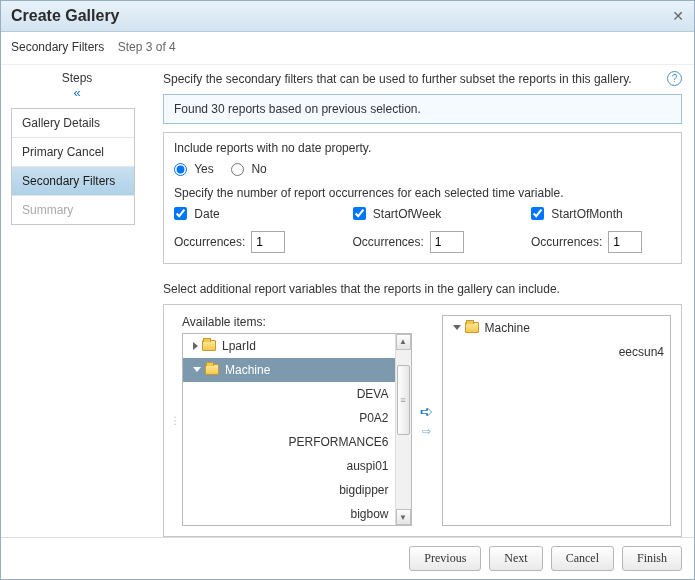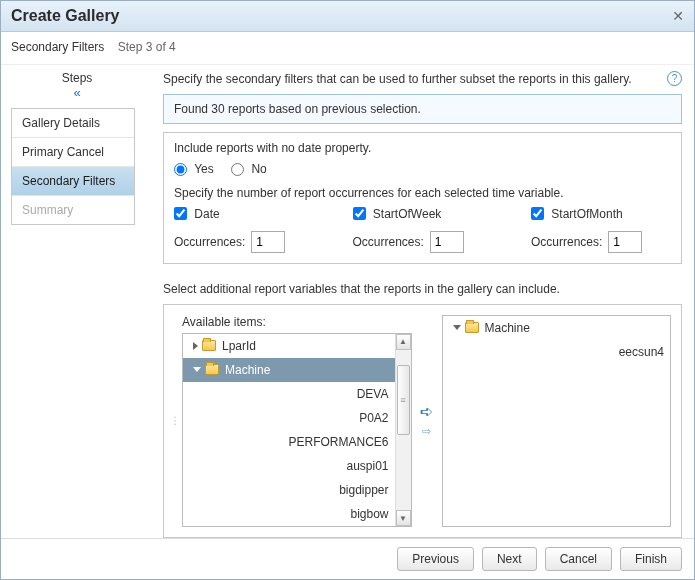--- a/index.html
+++ b/index.html
@@ -313,20 +313,21 @@
     gap: 8px;
   }
   .btn {
     padding: 4px 14px;
     background: linear-gradient(#ffffff, #e9e9e9);
     border: 1px solid #b7b7b7;
     border-radius: 3px;
     font-size: 12px;
     color: #333;
     cursor: pointer;
+    font-family: Liberation Serif, serif;
   }
   input[type=checkbox], input[type=radio] {
     vertical-align: middle;
     margin: 0 4px 0 0;
   }
 </style>
 </head>
 <body>
 
 <div class="dialog">

